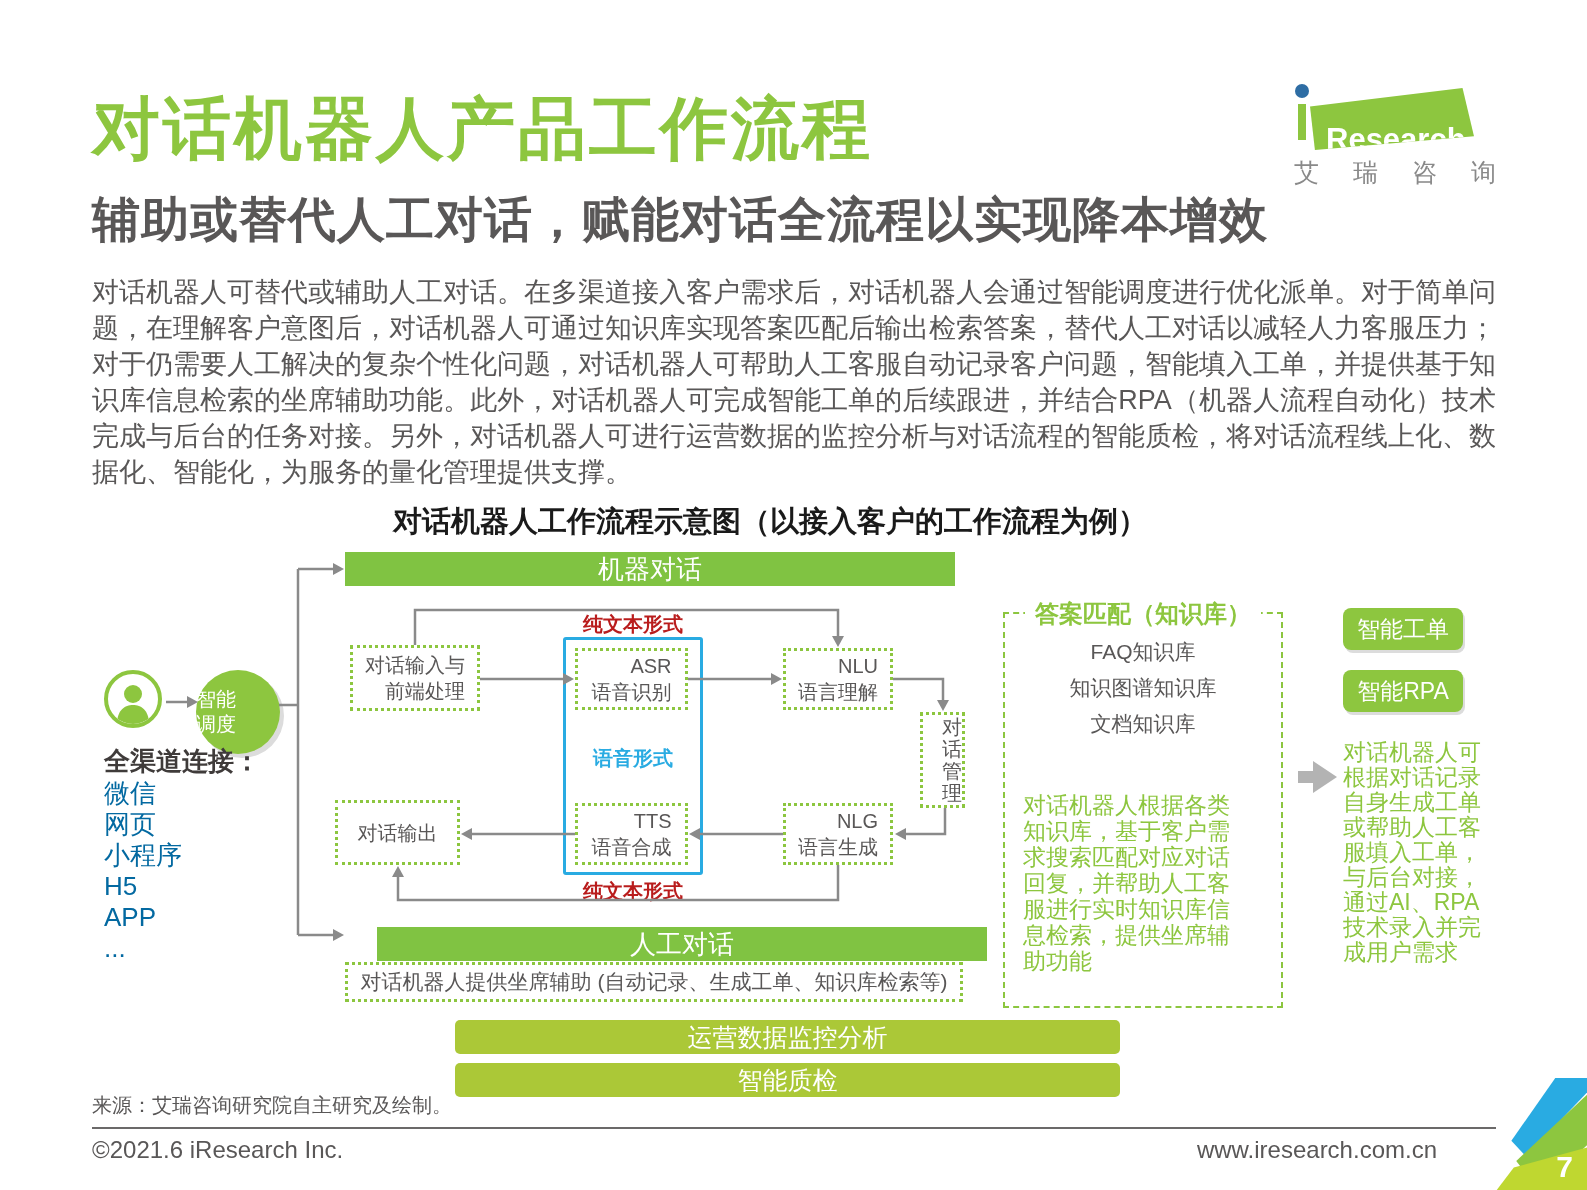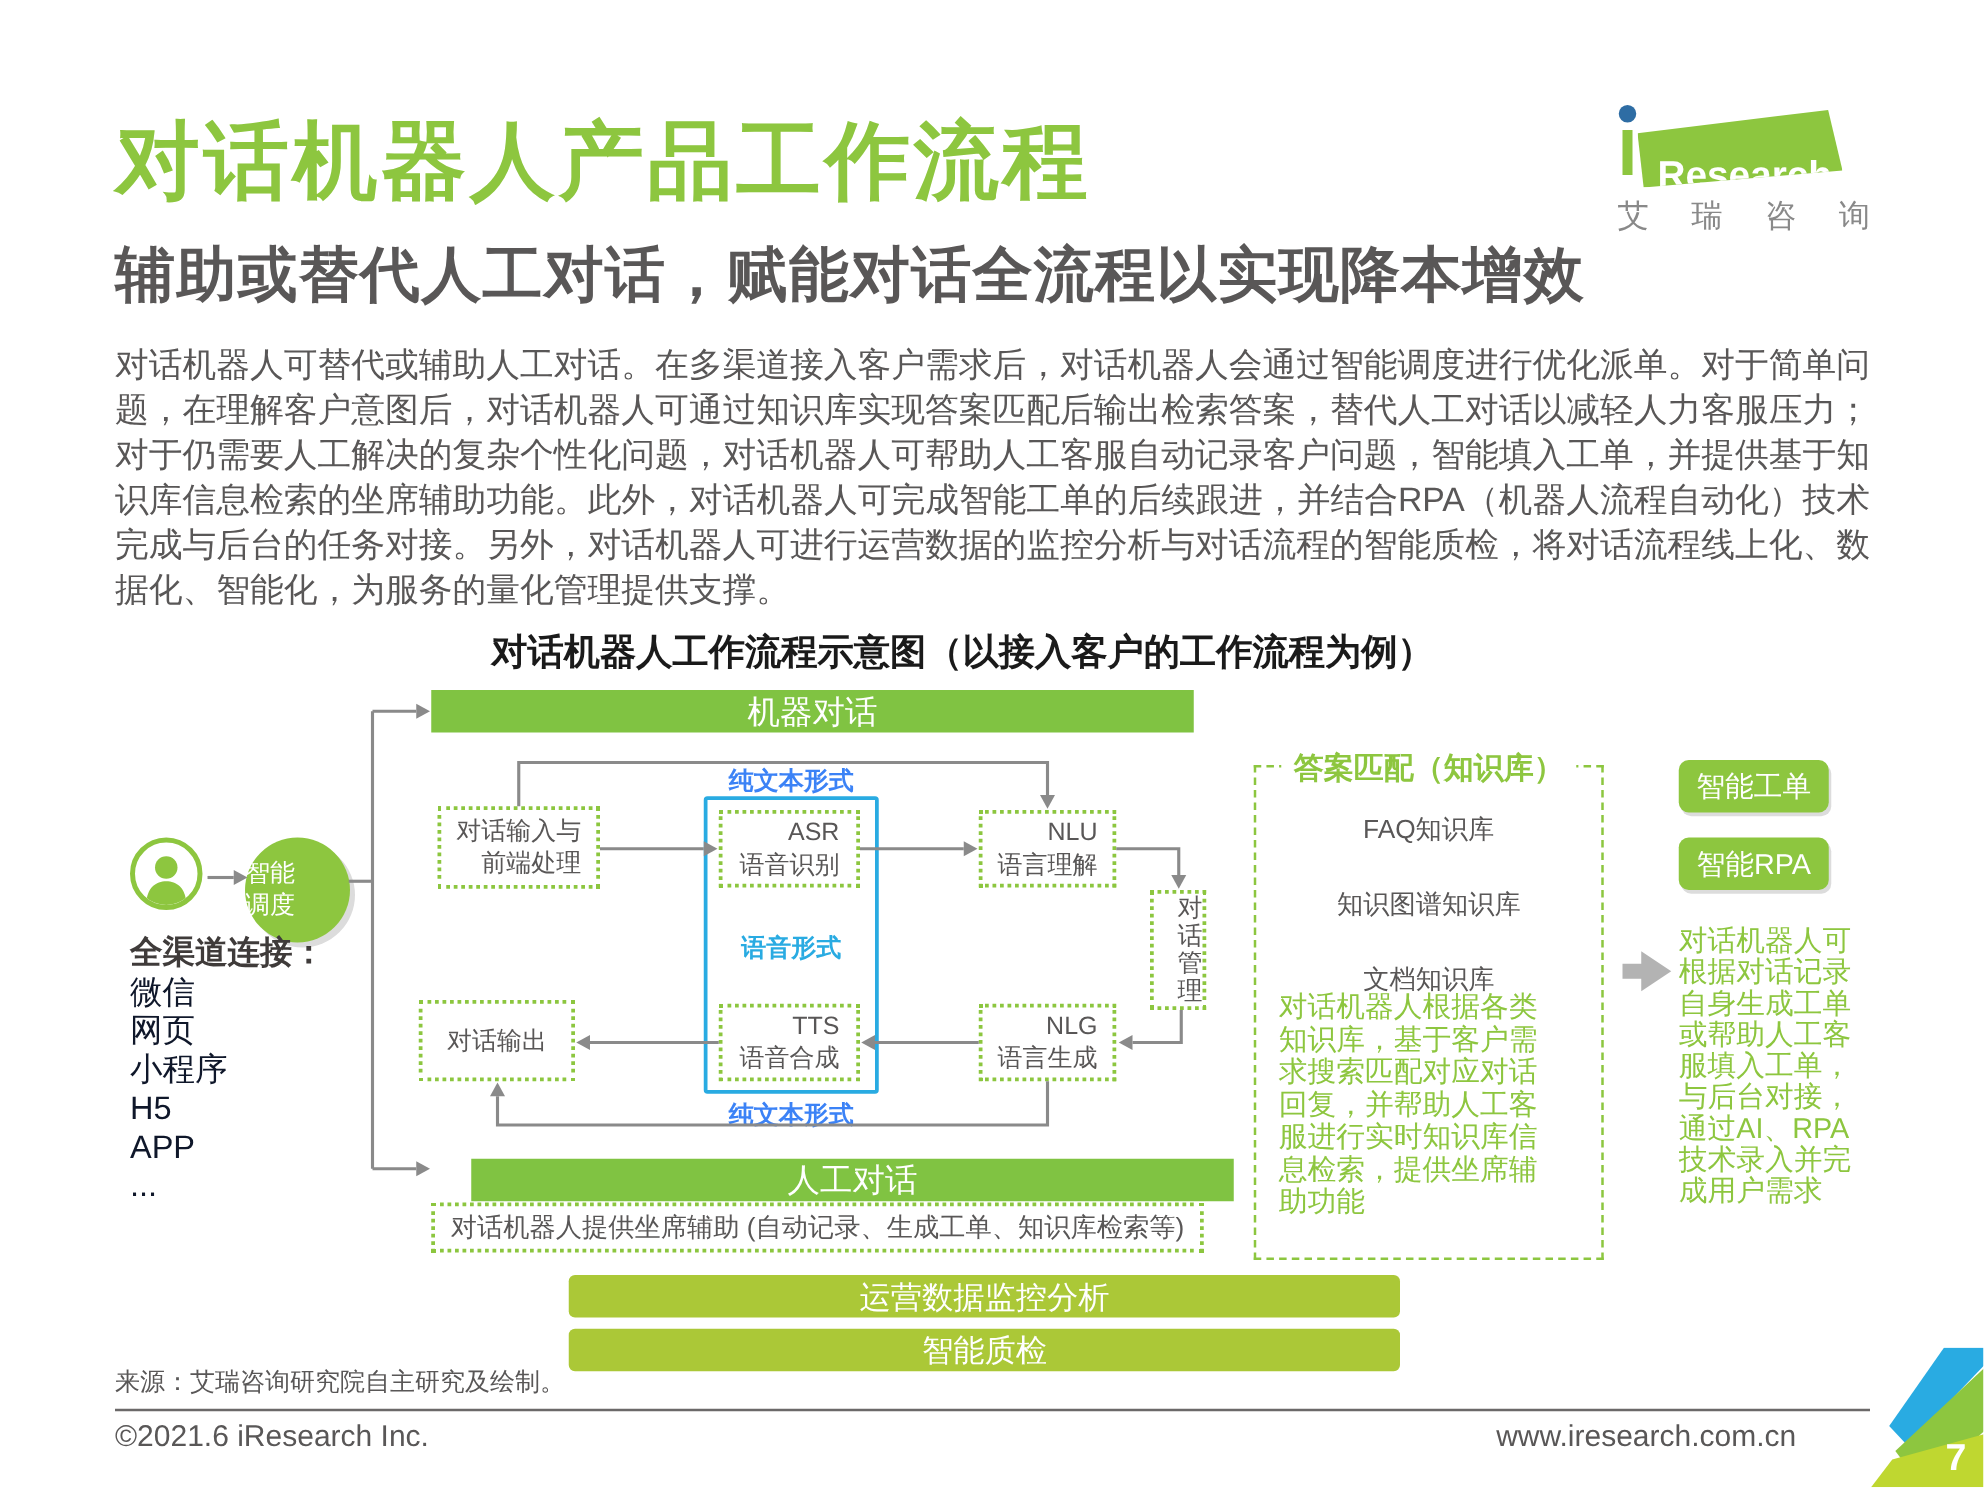--- a/index.html
+++ b/index.html
@@ -26,48 +26,48 @@
   .bar{position:absolute;left:345px;width:610px;height:34px;background:#80c342;color:#fff;font-size:26px;
        display:flex;align-items:center;justify-content:center;}
   .bar-machine{top:52px;} .bar-human{top:427px;margin-left:32px;}
 
   .avatar{position:absolute;left:104px;top:170px;width:58px;height:58px;border:4px solid #8dc63f;border-radius:50%;
           background:#fff;box-sizing:border-box;display:flex;align-items:flex-end;justify-content:center;overflow:hidden;}
   .dispatch{position:absolute;left:196px;top:170px;width:84px;height:84px;border-radius:50%;background:#8dc63f;color:#fff;
             font-size:20px;line-height:25px;display:flex;align-items:center;text-align:center;
             box-shadow:4px 4px 0 #dcdcdc;}
   .channels-title{position:absolute;left:104px;top:244px;font-size:26px;font-weight:bold;color:#3f3b3a;}
-  .channels{position:absolute;left:104px;top:278px;font-size:26px;line-height:31px;color:#0f172a;}
+  .channels{position:absolute;left:104px;top:278px;font-size:26px;line-height:31px;color:#0369a1;}
   .branch-note{position:absolute;left:232px;top:283px;font-size:19px;line-height:22px;color:#8dc63f;}
 
   .dbox{position:absolute;border:3px dotted #8cc63f;background:#fff;color:#595757;box-sizing:border-box;
         display:flex;flex-direction:column;align-items:center;justify-content:center;text-align:right;
         font-size:20px;line-height:26px;}
   .bx-input{left:350px;top:145px;width:130px;height:66px;}
   .bx-output{left:335px;top:300px;width:125px;height:65px;}
   .bx-asr{left:575px;top:148px;width:113px;height:62px;}
   .bx-tts{left:575px;top:303px;width:113px;height:62px;}
   .bx-nlu{left:783px;top:148px;width:110px;height:62px;}
   .bx-nlg{left:783px;top:303px;width:110px;height:62px;}
   .bx-dm{left:920px;top:212px;width:45px;height:96px;font-size:20px;line-height:22px;}
   .bluebox{position:absolute;left:563px;top:137px;width:140px;height:238px;border:3px solid #29abe2;border-radius:3px;box-sizing:border-box;}
-  .lab{position:absolute;width:200px;text-align:center;font-weight:bold;font-size:20px;color:#3b82f6;}
+  .lab{position:absolute;width:200px;text-align:center;font-weight:bold;font-size:20px;color:#b91c1c;}
   .tf-top{left:533px;top:111px;} .tf-bottom{left:533px;top:378px;}
   .voice-form{left:533px;top:245px;color:#29abe2;}
 
   .assist-box{position:absolute;left:345px;top:462px;width:618px;height:40px;border:3px dotted #8cc63f;background:#fff;
               box-sizing:border-box;display:flex;align-items:center;justify-content:center;font-size:21px;color:#595757;}
   .bar2{position:absolute;left:455px;width:665px;height:34px;background:#abc837;border-radius:5px;color:#fff;font-size:25px;
         display:flex;align-items:center;justify-content:center;}
   .bar-ops{top:520px;} .bar-qc{top:563px;}
 
   .kb-box{position:absolute;left:1003px;top:112px;width:280px;height:396px;border:2px dashed #8cc63f;box-sizing:border-box;}
   .kb-title{position:absolute;left:50%;transform:translateX(-50%);top:-16px;background:#fff;padding:0 10px;
             font-size:24px;font-weight:bold;color:#8dc63f;white-space:nowrap;}
-  .kb-items{position:absolute;left:0;top:20px;width:100%;text-align:center;font-size:21px;line-height:60px;color:#595757;}
+  .kb-items{position:absolute;left:0;top:20px;width:100%;text-align:center;font-size:21px;line-height:36px;color:#595757;}
   .kb-desc{position:absolute;left:18px;top:178px;width:218px;font-size:23px;line-height:26px;color:#8dc63f;}
 
   .btn{position:absolute;left:1343px;width:120px;height:42px;background:#8dc63f;border-radius:8px;color:#fff;font-size:23px;
        display:flex;align-items:center;justify-content:center;box-shadow:2px 3px 0 #dcdcdc;}
   .btn-ticket{top:108px;} .btn-rpa{top:170px;}
   .right-desc{position:absolute;left:1343px;top:240px;width:148px;font-size:23px;line-height:25px;color:#8dc63f;}
 
   .connectors{position:absolute;left:0;top:0;width:1587px;height:600px;pointer-events:none;}
 
   

